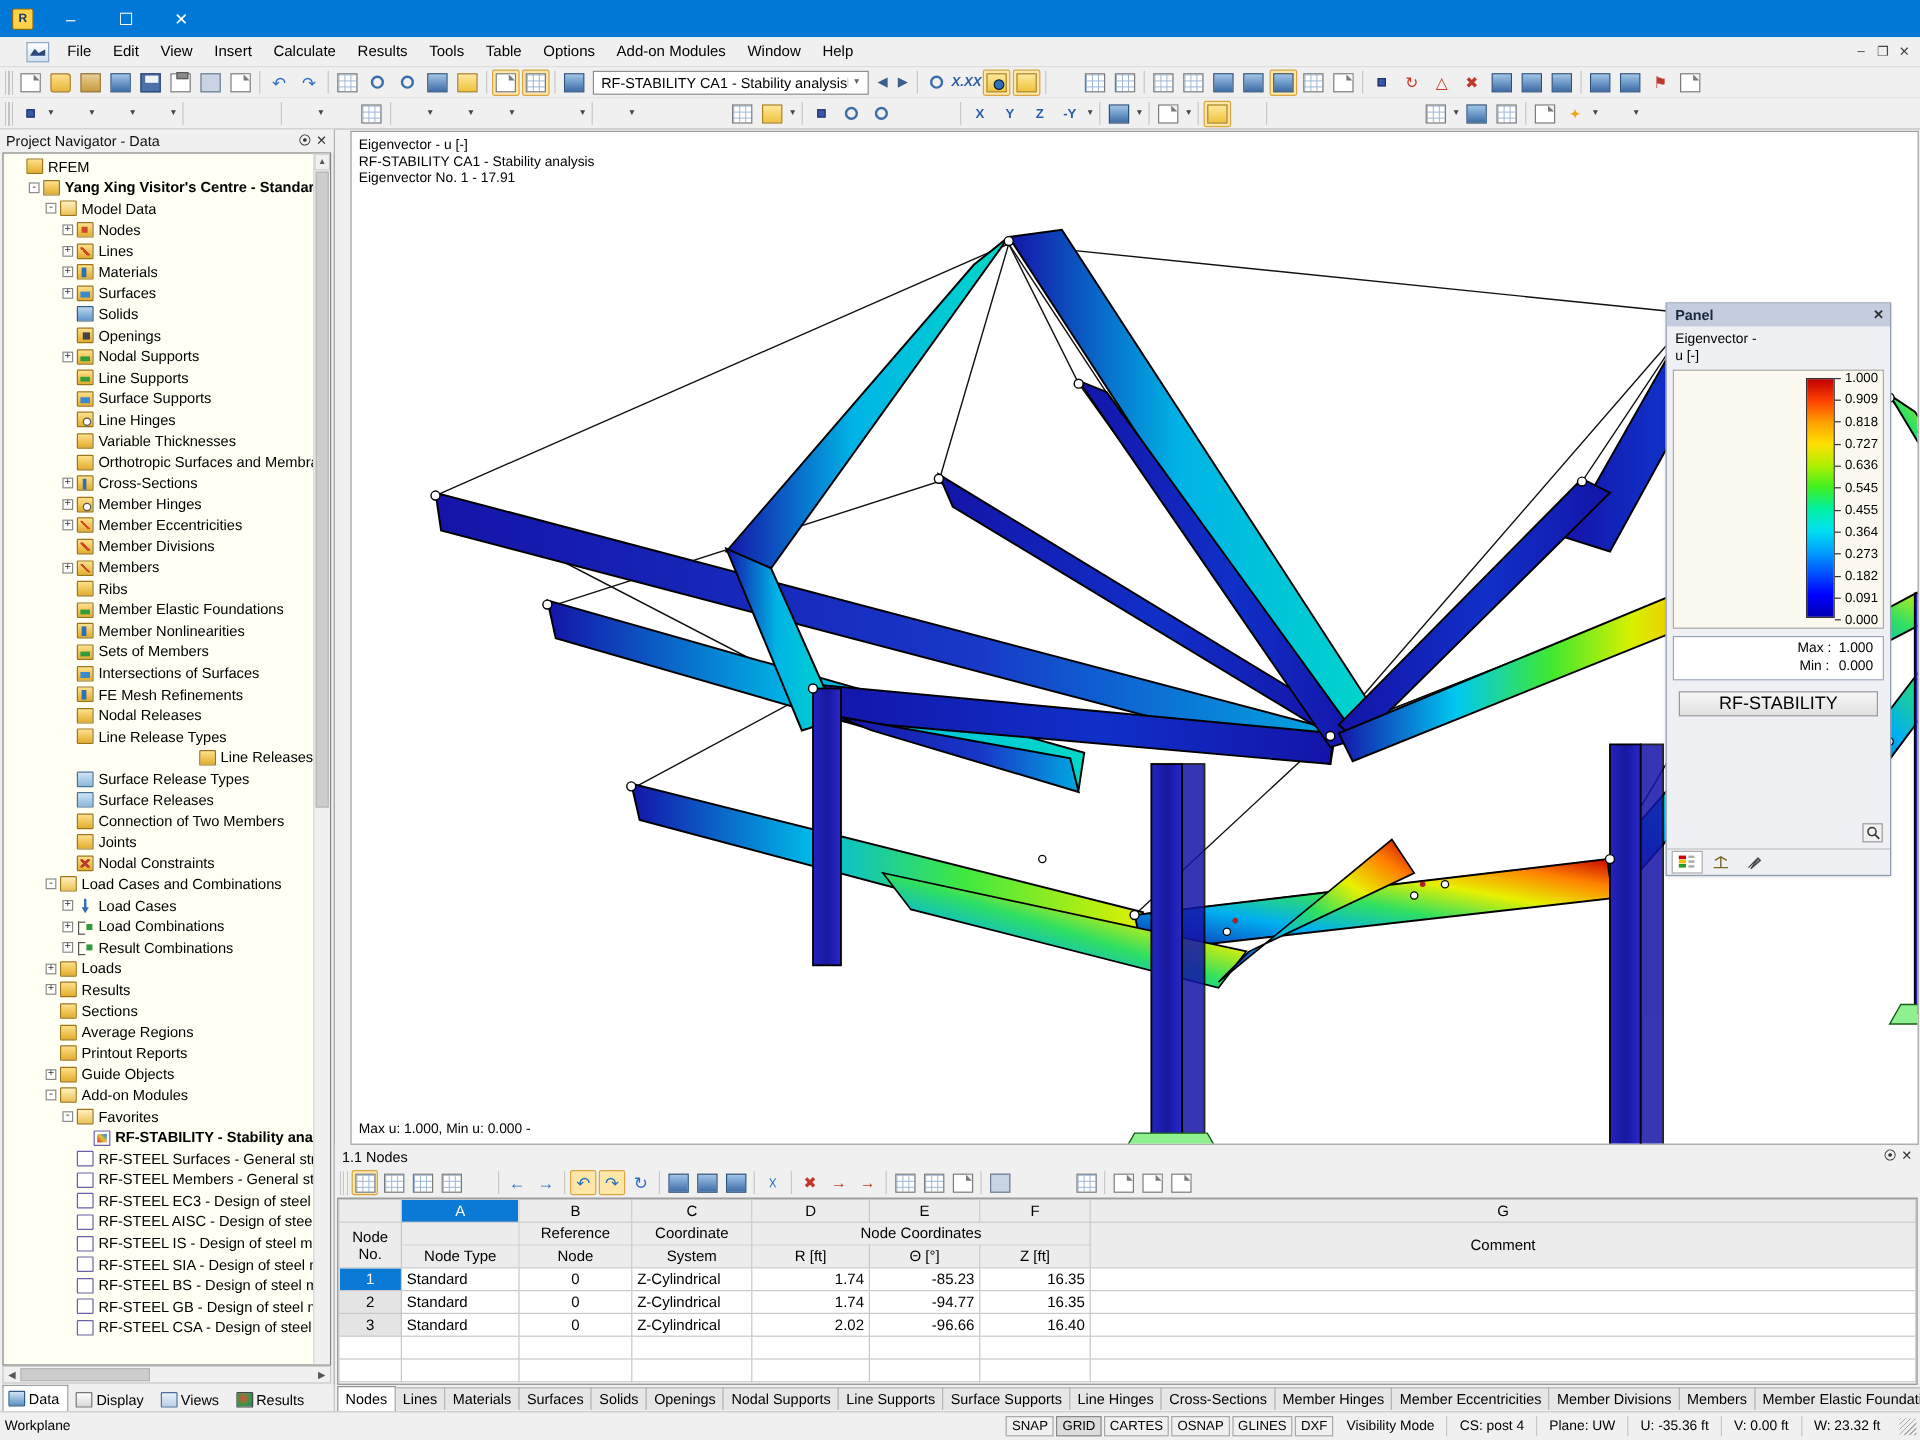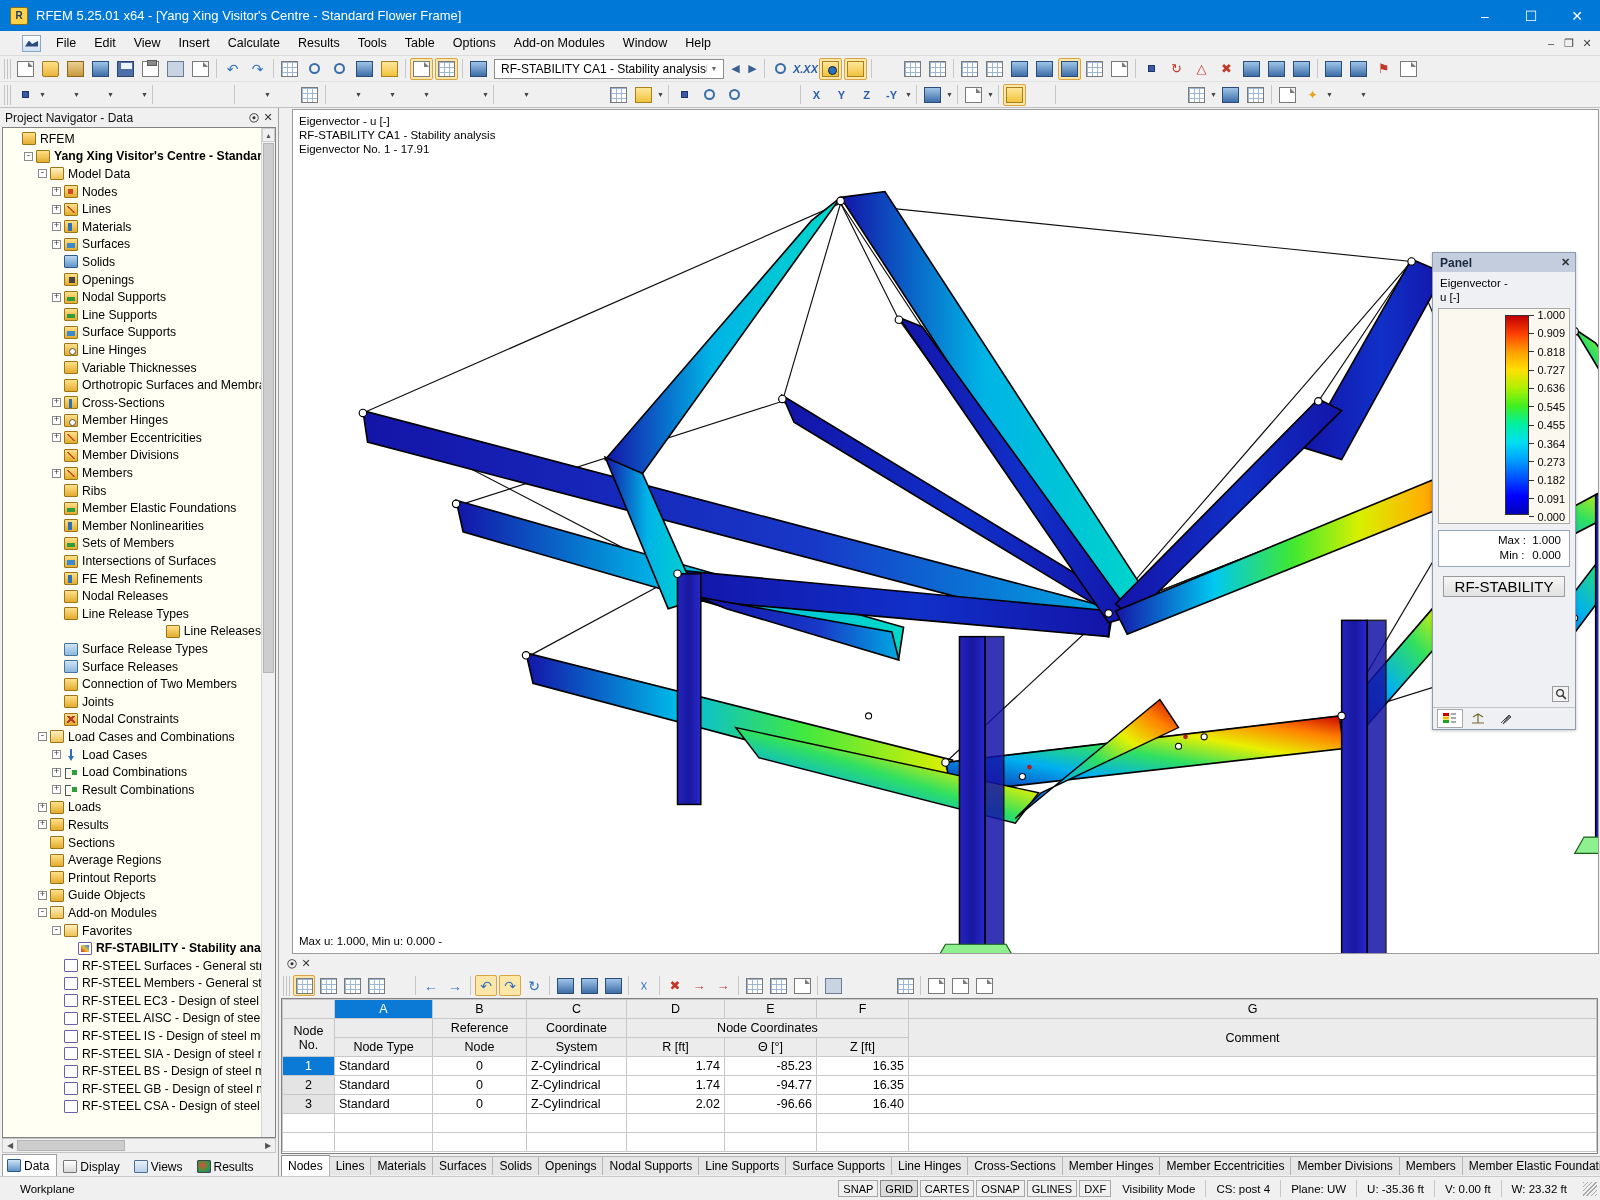--- a/index.html
+++ b/index.html
@@ -192,21 +192,21 @@
   .viewport {
     flex: 1; background:#fff; border:1px solid #9b9b9b; margin:1px 1px 0 13px;
     position: relative; overflow:hidden; min-height:0;
   }
   .vp-head { position:absolute; left:6px; top:4px; font-size:11.5px; line-height:14px; color:#000; }
   .vp-foot { position:absolute; left:6px; bottom:6px; font-size:11.5px; color:#000; }
   .vp-svg { position:absolute; inset:0; }
 
   
   .panel {
-    position:absolute; right:22px; top:142px; width:144px; background:#eef0f4;
+    position:absolute; right:22px; top:142px; width:188px; background:#eef0f4;
     border:1px solid #8f9bb0; box-shadow: 0 1px 3px rgba(0,0,0,.22); display:flex; flex-direction:column;
   }
   .panel-head{height:19px;background:#c3cddd;display:flex;align-items:center;padding:0 3px 0 7px;
     font-size:12px;font-weight:bold;color:#1a2740;}
   .panel-head .t{flex:1;}
   .panel-head .x{width:13px;text-align:center;font-size:11px;color:#333;}
   .panel-sub{padding:4px 7px 2px;font-size:11.5px;line-height:14px;color:#000;}
   .legend-box{margin:2px 5px 0;background:#faf8ef;border:1px solid #a9a9a9;padding:6px 4px 6px 0;
     display:flex;justify-content:flex-end;}
   .legend-inner{display:flex;}
@@ -254,37 +254,36 @@
   .grid tr.sel td.rowhdr{background:#0a7ad6;color:#fff;}
   .grid td.active{border:1px dotted #333;}
   .tbl-tabs{height:22px;display:flex;align-items:center;padding:0 2px;gap:0;background:#f0f0f0;overflow:hidden;}
   .btab{height:19px;display:flex;align-items:center;padding:0 6px;font-size:12px;color:#000;
     border:1px solid #b5b5b5;border-bottom:none;background:#e6e6e6;margin-right:-1px;white-space:nowrap;}
   .btab.on{background:#fff;height:21px;border-color:#8f8f8f;}
 
   
   .statusbar{height:24px;flex:0 0 24px;display:flex;align-items:center;background:#f0f0f0;
     border-top:1px solid #c8c8c8;font-size:11.5px;color:#000;}
-  .sb-left{padding-left:20px;flex:1;}
+  .sb-left{padding-left:4px;flex:1;}
   .sb-tog{height:17px;border:1px solid #a8a8a8;background:#f0f0f0;padding:0 4px;margin:0 1px;
     display:flex;align-items:center;font-size:11px;}
   .sb-tog.on{background:#dcdcdc;border-color:#8a8a8a;}
   .sb-cell{padding:0 10px;border-left:1px solid #c8c8c8;height:17px;display:flex;align-items:center;white-space:nowrap;}
   .sb-cell.nb{border-left:none;}
   .grip{width:14px;height:14px;margin:0 3px 0 6px;
     background: repeating-linear-gradient(135deg,#a9a9a9 0 1px,transparent 1px 3px);}
 </style>
 </head>
 <body>
 
 <div id="app">
 
   <div class="titlebar">
     <div class="app-icon">R</div>
-    <div class="title">RFEM 5.25.01 x64 - [Yang Xing Visitor's Centre - Standard Flower Frame]</div>
     <div class="wbtn">–</div>
     <div class="wbtn">☐</div>
     <div class="wbtn close">✕</div>
   </div>
 
   <div class="menubar">
     <div class="mdi-icon"></div>
     <div class="menu-item">File</div>
     <div class="menu-item">Edit</div>
     <div class="menu-item">View</div>
@@ -1175,20 +1174,21 @@
               <svg width="16" height="14">
                   <path d="M3 11 L11 3 M11 3 L13 5 L5 12 Z" stroke="#444" fill="#888" stroke-width="1"></path>
                 </svg>
             </div>
           </div>
         </div>
       </div>
 
       <div class="tablepane">
         <div class="tbl-head">
+          <span class="t">1.1 Nodes</span>
           <span class="b">⦿</span>
           <span class="b">✕</span>
         </div>
         <div class="tbl-toolbar">
           <div class="tb-grip"></div>
           <div class="ttb active">
               <i class="ic ic-grid"></i>
             </div>
           <div class="ttb">
               <i class="ic ic-grid"></i>

